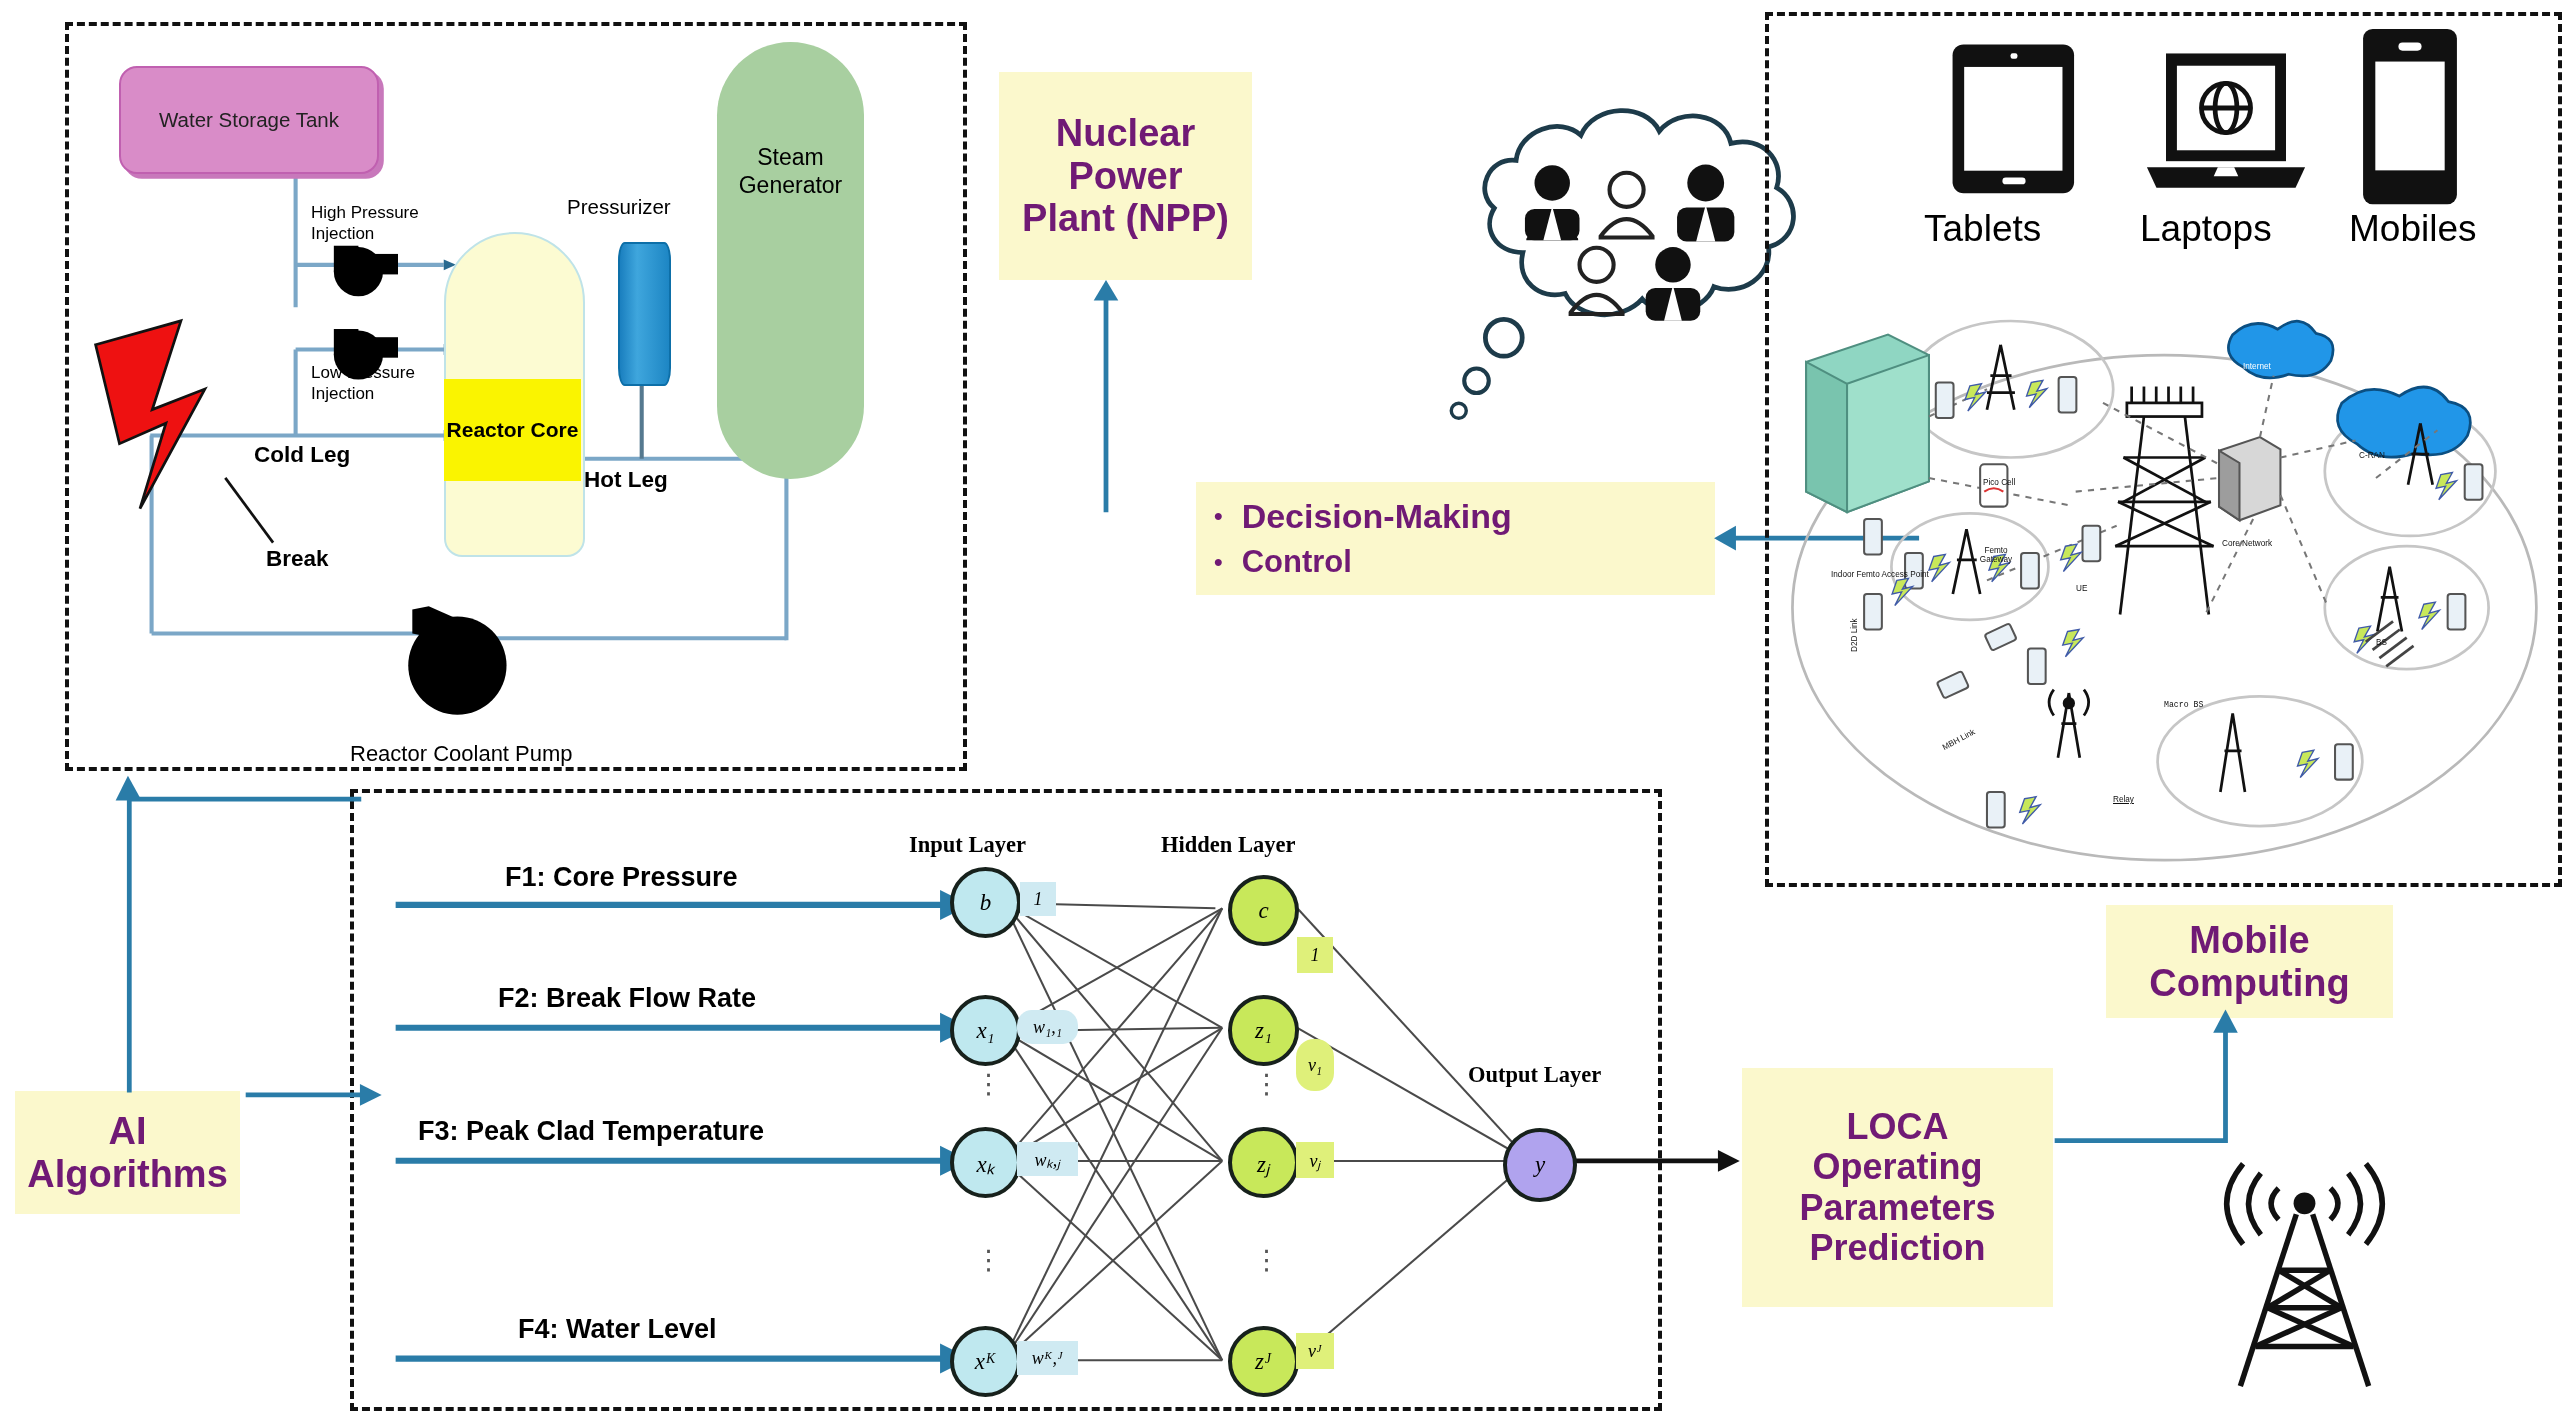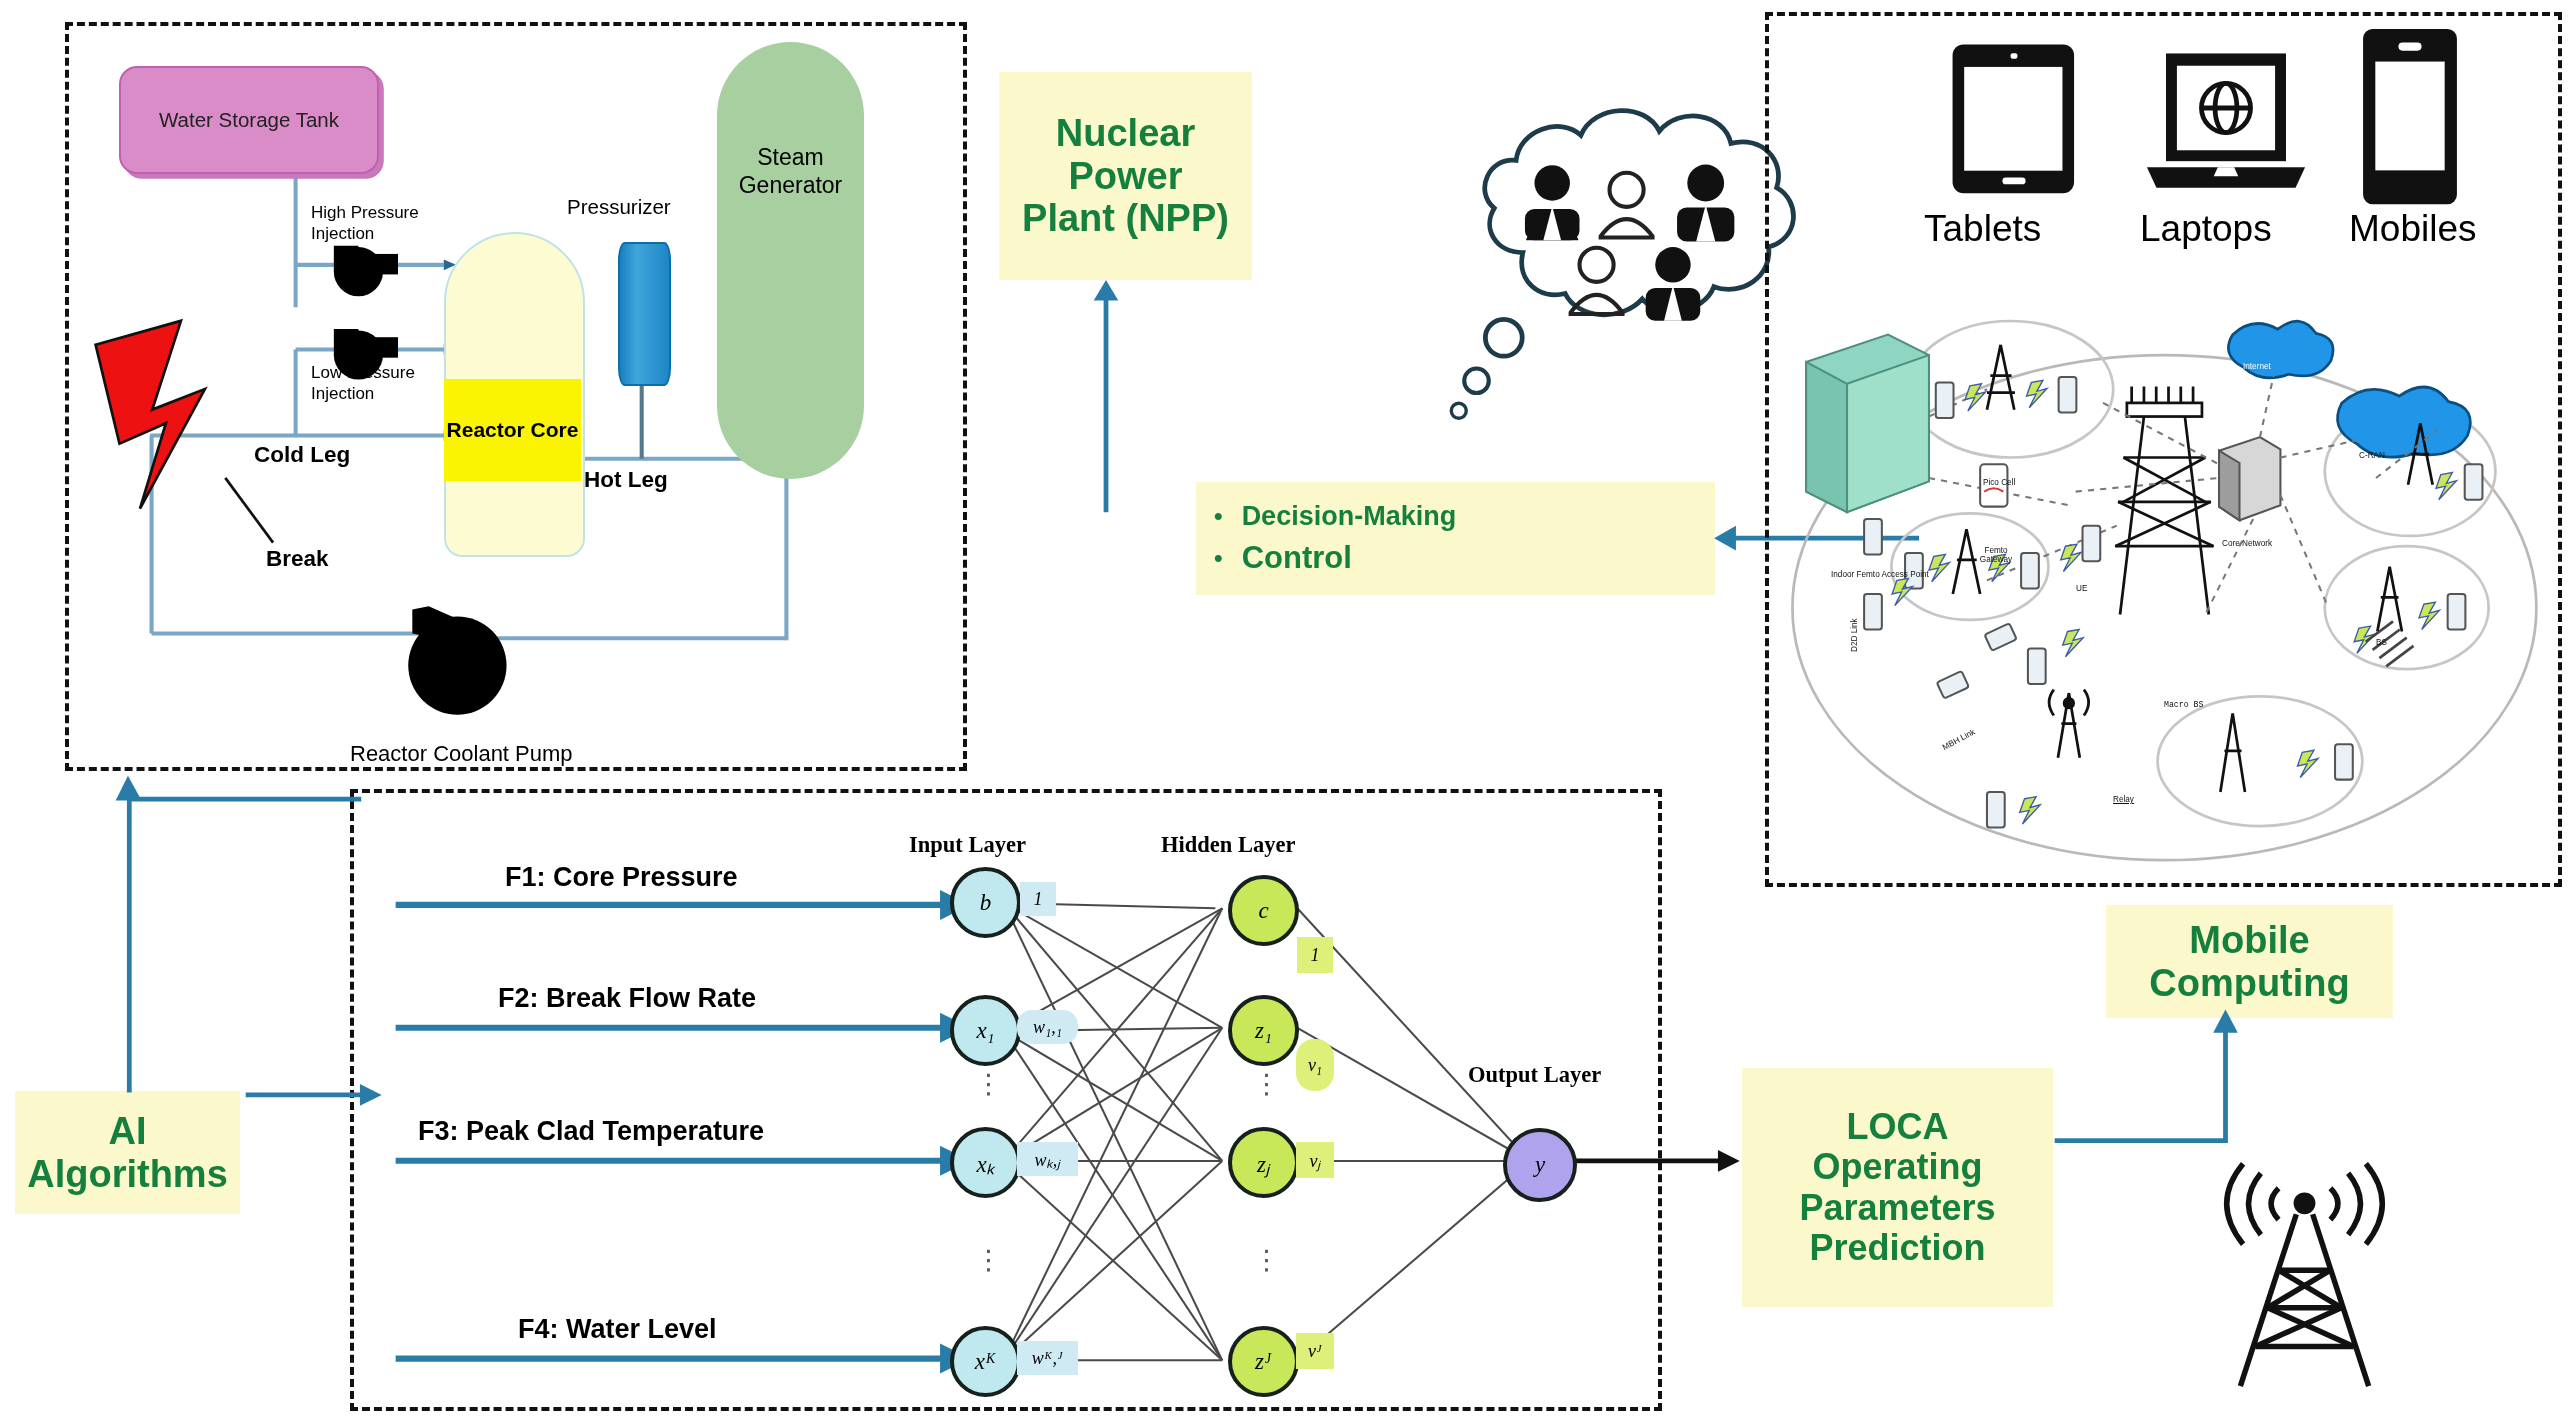--- a/index.html
+++ b/index.html
@@ -3,21 +3,21 @@
 <meta charset="utf-8">
 <style>
   html,body{margin:0;padding:0;background:#fff;}
   body{width:2576px;height:1424px;position:relative;overflow:hidden;
        font-family:"Liberation Sans",sans-serif;color:#000;}
   
   .dashbox{position:absolute;border:4.8px dashed #111;background:transparent;}
   
   .ylabel{position:absolute;background:#fbf8cc;display:flex;align-items:center;
           justify-content:center;text-align:center;font-weight:bold;line-height:1.12;
-          color:#15803d;}
+          color:#701a75;}
   .ylabel.left{justify-content:flex-start;}
   
   .tl{position:absolute;white-space:pre;}
   .bold{font-weight:bold;}
   
   .tank{position:absolute;background:#d98cc8;border:2px solid #c060b0;border-radius:18px;
         box-shadow:4.8px 4.8px 0 0 #c878bb;display:flex;align-items:center;justify-content:center;
         text-align:center;line-height:1.2;font-size:20.5px;color:#222;}
   .vessel{position:absolute;background:#fcfbd2;border:2px solid #bfe3e8;
           border-radius:89px 89px 23px 23px;}
@@ -130,21 +130,21 @@
 
 <svg style="left:1065px;top:280px;width:82px;height:239px;" viewBox="0 0 120 350" width="82" height="239">
   <line x1="60" y1="340" x2="60" y2="24" stroke="#2a7ca8" stroke-width="7"></line>
   <polygon points="60,0 78,30 42,30" fill="#2a7ca8"></polygon>
 </svg>
 
 <div class="ylabel left" style="left:1196px;top:482px;width:519px;height:113px;padding-left:18px;box-sizing:border-box;">
   <div style="display:flex;flex-direction:column;gap:9.6px;">
     <div style="display:flex;align-items:center;gap:19px;">
       <span style="font-size:24.6px;">•</span>
-      <span style="font-size:27px;">Decision-Making</span>
+      <span style="font-size:34px;">Decision-Making</span>
     </div>
     <div style="display:flex;align-items:center;gap:19px;">
       <span style="font-size:24.6px;">•</span>
       <span style="font-size:31px;">Control</span>
     </div>
   </div>
 </div>
 
 <svg style="left:1714px;top:519px;width:212px;height:41px;" viewBox="0 0 310 60" width="212" height="41">
   <line x1="300" y1="28" x2="30" y2="28" stroke="#2a7ca8" stroke-width="7"></line>

